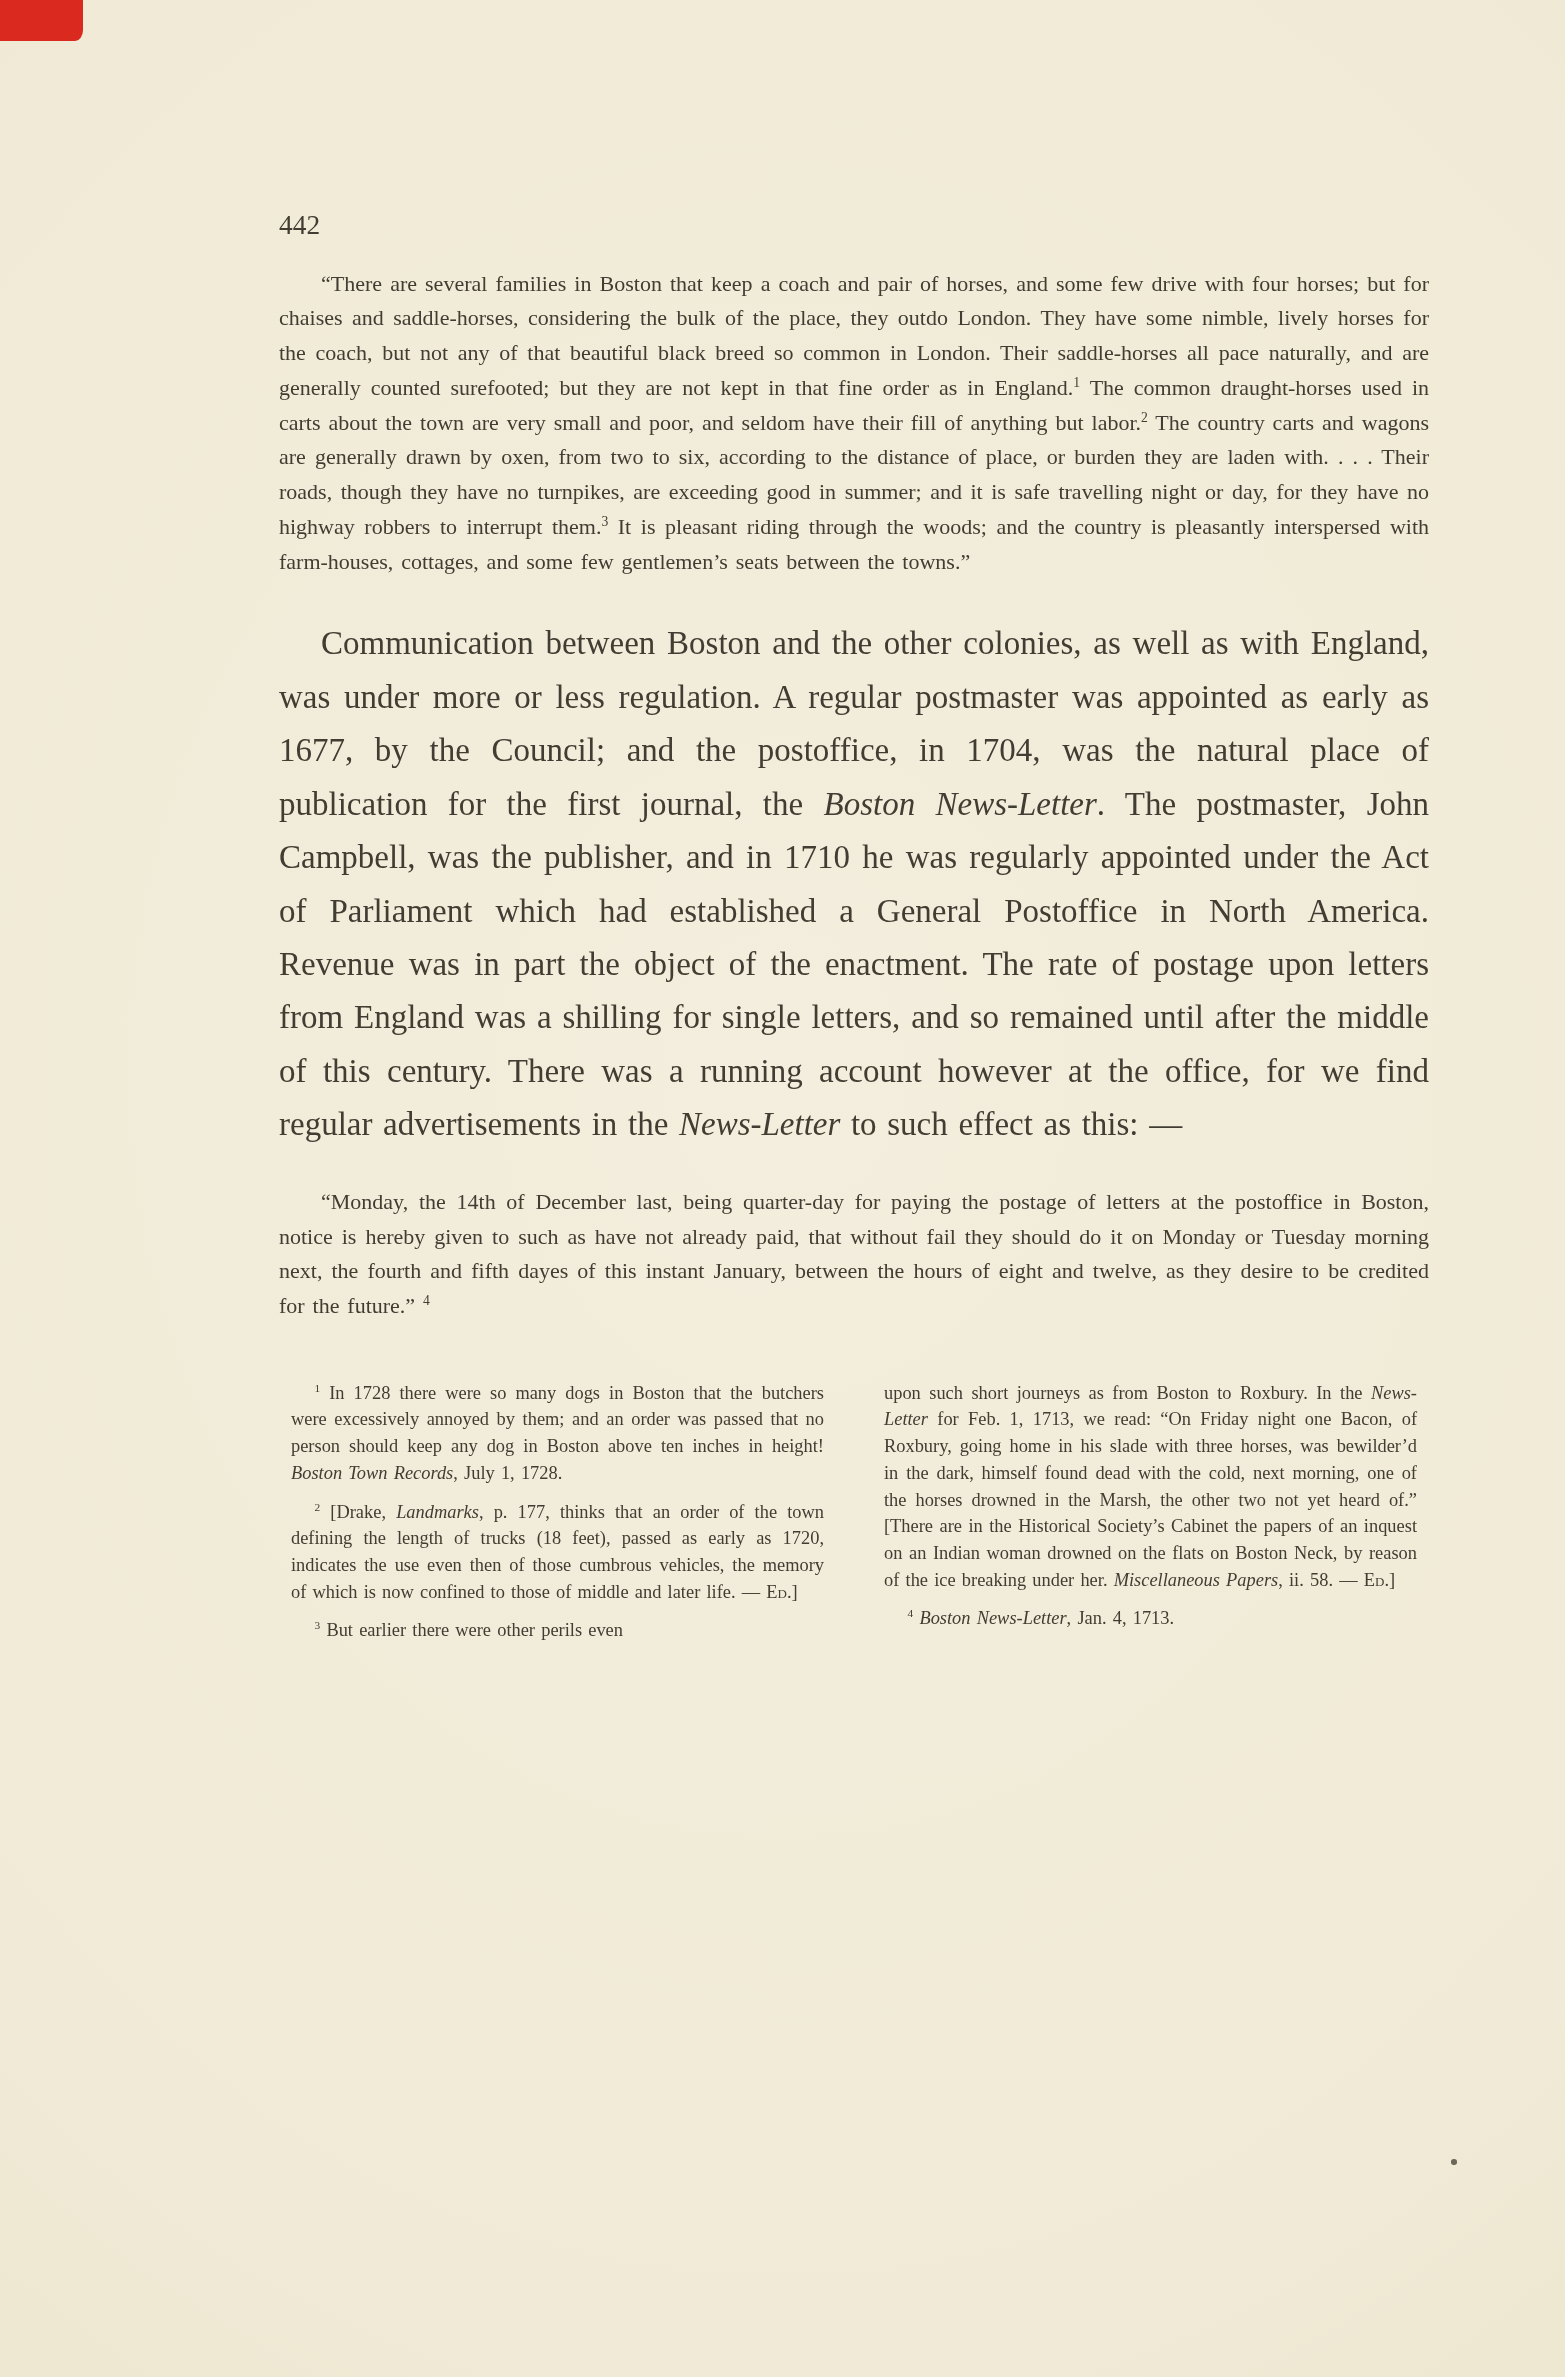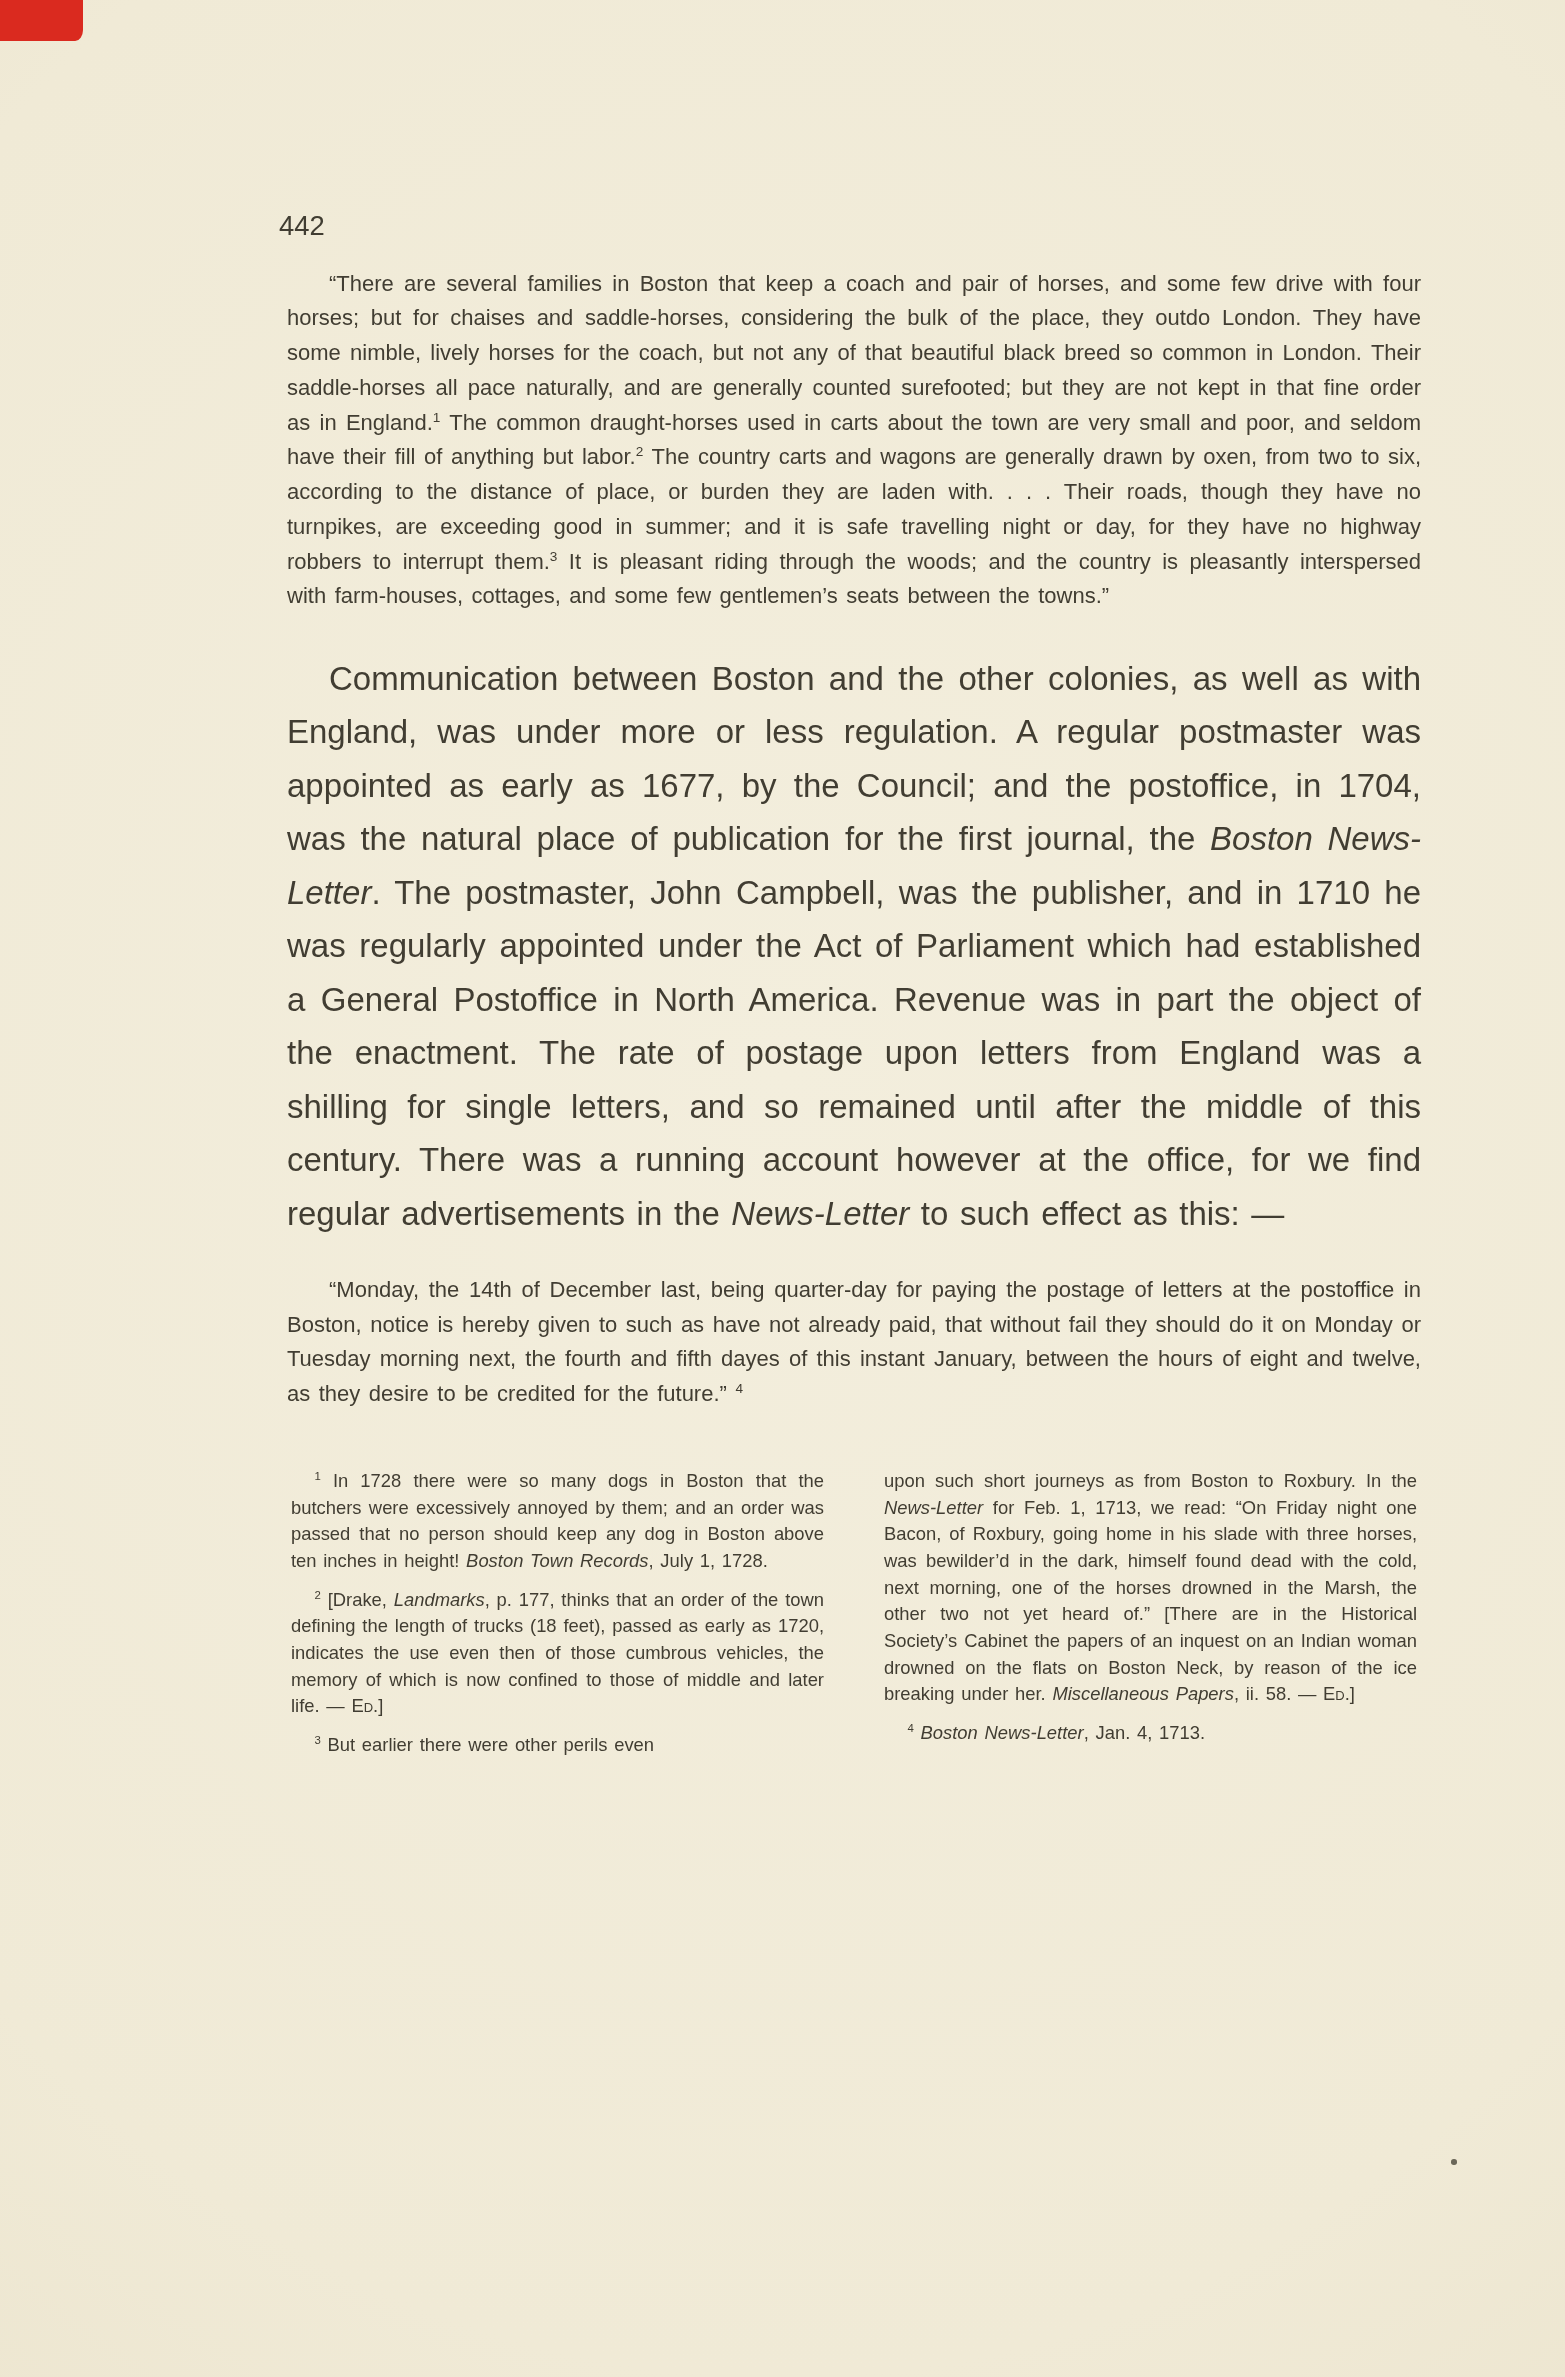--- a/index.html
+++ b/index.html
@@ -5,21 +5,21 @@
   html, body {
     margin: 0;
     padding: 0;
     background: #e9e2cc;
   }
   .page {
     position: relative;
     width: 1565px;
     height: 2377px;
     overflow: hidden;
-    font-family: Liberation Sans, sans-serif;
+    font-family: Liberation Serif, serif;
     color: #413d32;
     background:
       radial-gradient(ellipse 130% 100% at 50% 45%, #f3eedd 0%, #f0ead6 55%, #e9e1c9 88%, #e0d7bb 100%);
   }
   .red-tab {
     position: absolute;
     left: 0;
     top: 0;
     width: 83px;
     height: 41px;
@@ -49,21 +49,21 @@
     top: 4.7px;
     font-size: 27.4px;
   }
   .running-title {
     text-align: center;
     font-size: 24px;
     letter-spacing: 3.9px;
     word-spacing: 4.7px;
   }
   .para {
-    margin: 8px;
+    margin: 0;
     text-align: justify;
   }
   .para.main {
     font-size: 33px;
     line-height: 1.62;
     word-spacing: 2.4px;
   }
   .para.quote {
     font-size: 22px;
     line-height: 1.58;

